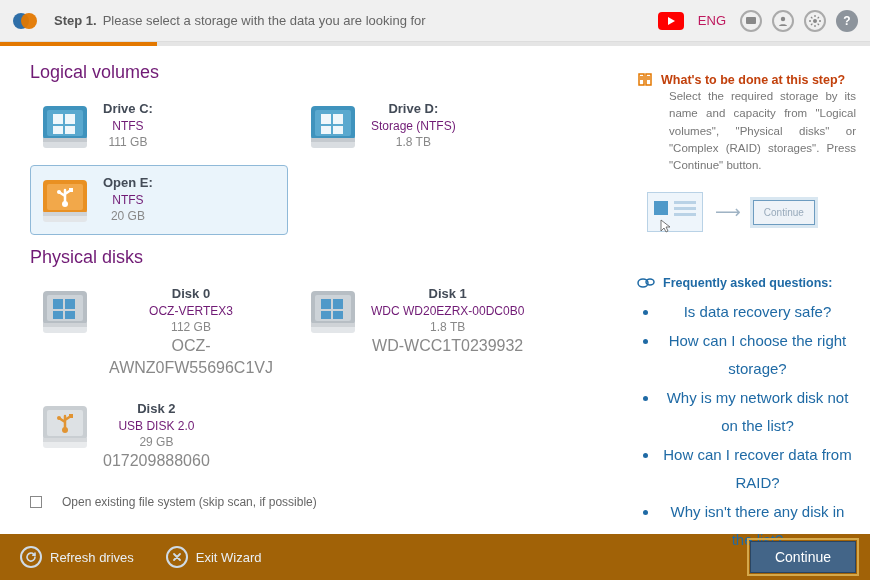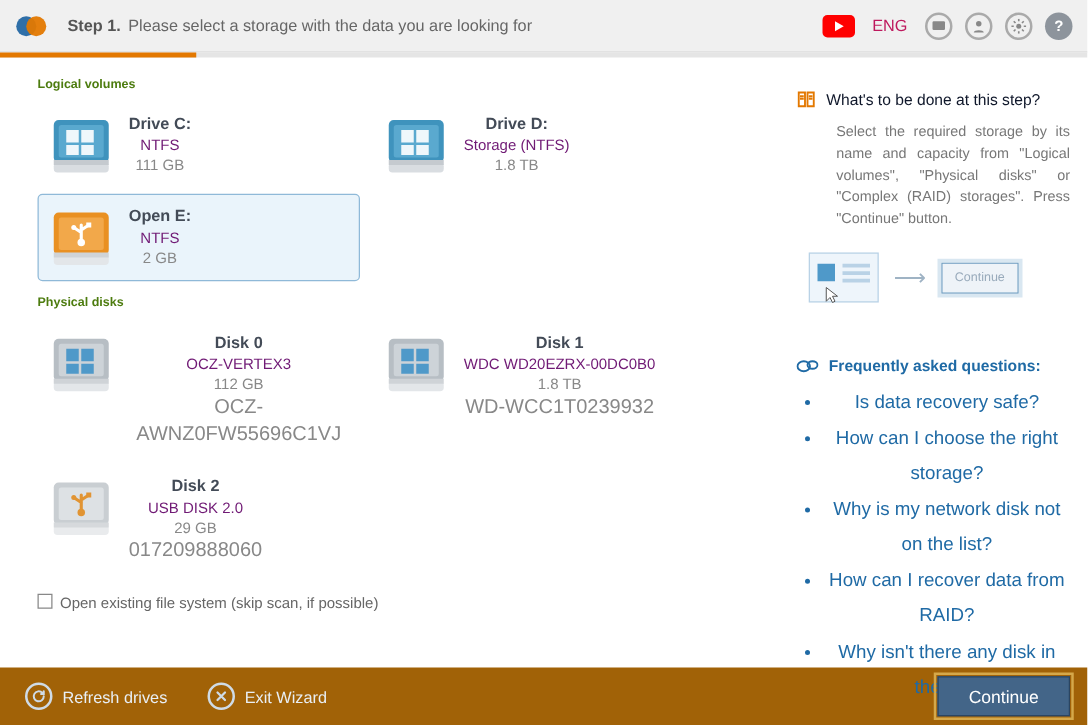--- a/index.html
+++ b/index.html
@@ -26,39 +26,39 @@
 
 
 .progress-strip { height: 4px; background: #e5e5e5; display:flex; }
 .progress-done { background: #e37800; width: 18%; }
 
 
 .main { display:flex; height: calc(580px - 42px - 4px - 46px); }
 .left { flex: 1; padding: 14px 18px 8px 30px; overflow:auto; }
 .right { width: 238px; padding: 26px 14px 8px 4px; font-size: 11.5px; color:#666; border-left: 1px solid transparent; }
 
-.section-title { color:#4d7c0f; font-size:10px; margin: 2px 0 8px; font-weight:700; }
+.section-title { color:#701a75; font-size:18px; margin: 2px 0 8px; font-weight:400; }
 
 .grid { display:flex; flex-wrap:wrap; gap: 4px 10px; margin-bottom: 12px; }
 .card {
   width: 258px; display:flex; align-items:flex-start; padding:8px; border-radius:4px;
   border:1px solid transparent; cursor:pointer;
 }
 .card.selected { background:#eaf4fb; border:1px solid #8fb9d8; }
 .drive-icon { width:52px; height:52px; flex-shrink:0; margin-right:12px; }
 .card-body { display:flex; flex-direction:column; line-height:1.35;text-align:center; }
 .card-title { font-weight:600; color:#434b57; font-size:13px; }
 .card-sub { color:#701a75; font-size:12px; }
 .card-sub2 { color:#888; font-size:12px; }
 .card-sub3 { color:#888; font-size:16px; }
 
-.checkbox-row { display:flex; align-items:flex-start; margin-top: 14px; font-size:12px; color:#666; gap:6px; }
+.checkbox-row { display:flex; align-items:center; margin-top: 14px; font-size:12px; color:#666; gap:20px; }
 .chkbox { width:12px; height:12px; border:1px solid #888; display:inline-block; }
 
-.right-heading { display:flex; align-items:center; gap:8px; color:#0f172a; font-weight:400; font-size:12.5px; margin-bottom:10px; }
+.right-heading { display:flex; align-items:center; gap:8px; color:#c2410c; font-weight:700; font-size:12.5px; }
 .right-heading svg { width:16px; height:16px; fill:none; stroke:#e37800; stroke-width:1.5; }
 .right-text { color:#777; font-size:11.5px; line-height:1.5; text-align:justify; margin-bottom:18px;margin-left:32px; }
 
 .diagram { display:flex; align-items:center; gap:12px; margin: 4px 0 44px 10px; }
 .thumb { width:56px; height:40px; border:1px solid #b9d2e6; background:#eef5fb; position:relative; }
 .thumb .tbar { position:absolute; top:8px; right:6px; width:22px; height:3px; background:#b9d2e6; }
 .thumb .tbar2 { position:absolute; top:14px; right:6px; width:22px; height:3px; background:#b9d2e6; }
 .thumb .tbar3 { position:absolute; top:20px; right:6px; width:22px; height:3px; background:#b9d2e6; }
 .thumb .tico { position:absolute; top:8px; left:6px; width:14px; height:14px; background:#4f99c9; }
 .thumb .cursor { position:absolute; bottom:-2px; left:12px; }
@@ -193,21 +193,21 @@
           <div class="card-sub2">1.8 TB</div>
         </div>
       </div>
       <div class="card selected">
         <div class="drive-icon"><svg viewBox="0 0 52 52">
               <use href="#drv-usb"></use>
             </svg></div>
         <div class="card-body">
           <div class="card-title">Open E:</div>
           <div class="card-sub">NTFS</div>
-          <div class="card-sub2">2 GB</div>
+          <div class="card-sub2">20 GB</div>
         </div>
       </div>
     </div>
 
     <div class="section-title">Physical disks</div>
     <div class="grid">
       <div class="card">
         <div class="drive-icon"><svg viewBox="0 0 52 52">
               <use href="#drv-hdd-gray"></use>
             </svg></div>

